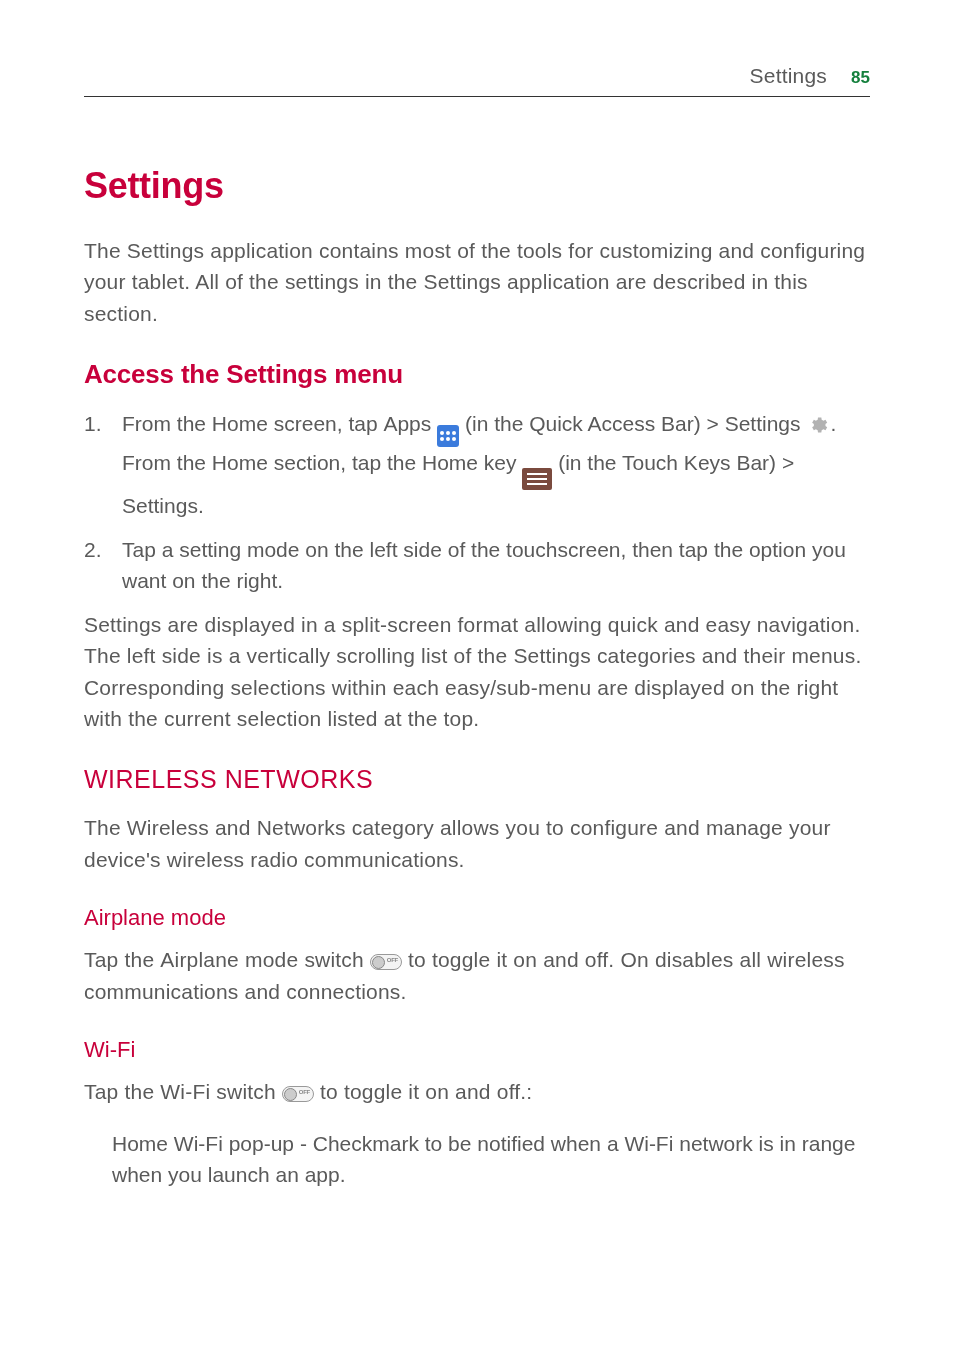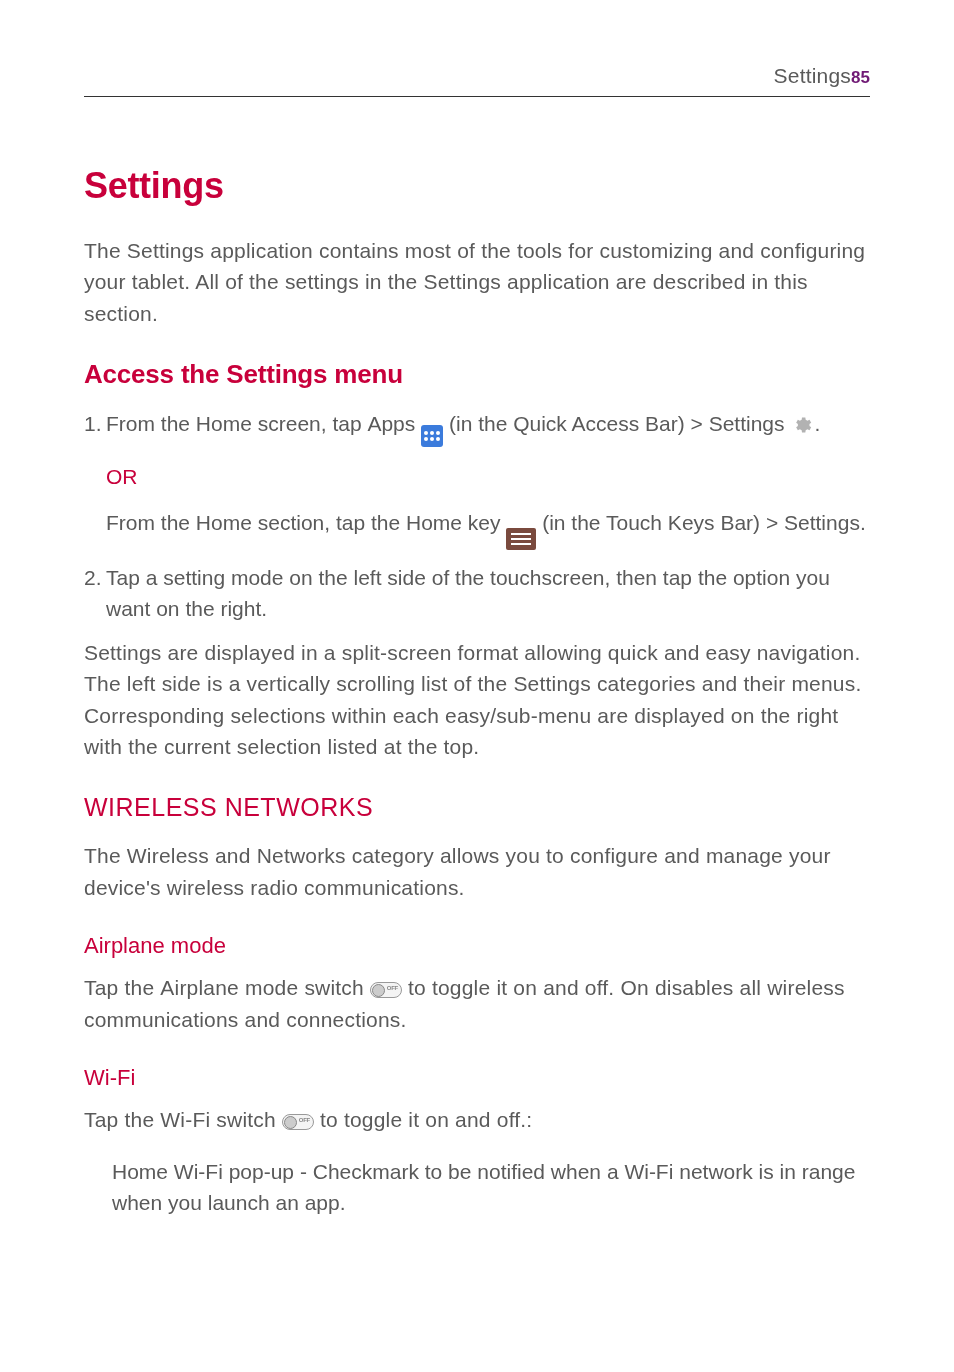--- a/index.html
+++ b/index.html
@@ -21,24 +21,24 @@
       padding-bottom: 4px;
       margin-bottom: 62px;
     }
     .header .section-name {
       color: #5a5a5a;
       font-size: 21px;
       font-weight: 400;
       letter-spacing: 0.2px;
     }
     .header .page-number {
-      color: #701a75;
+      color: #15803d;
       font-size: 17px;
       font-weight: 600;
-      margin-left: 0;
+      margin-left: 24px;
     }
     .title {
       color: #c8003b;
       font-size: 36px;
       font-weight: 600;
       margin-bottom: 22px;
       letter-spacing: -0.3px;
     }
     .para {
       font-weight: 300;
@@ -64,21 +64,21 @@
     .h3 {
       color: #c8003b;
       font-size: 22px;
       font-weight: 400;
       margin-top: 8px;
       margin-bottom: 10px;
     }
     .ol { list-style: none; padding-left: 0; margin-bottom: 10px; }
     .ol > li { display: flex; margin-bottom: 12px; font-weight: 300; }
     .ol .num { min-width: 22px; flex-shrink: 0; }
-    .ol .body { flex: 1; }
+    .ol .body { flex: 1; margin-left: 16px; }
     .nested { margin-top: 10px; }
     .or { color: #c8003b; font-weight: 400; display: block; margin: 14px 0 14px 0; }
     .icon-box {
       display: inline-flex;
       align-items: center;
       justify-content: center;
       vertical-align: -4px;
       margin: 0 2px;
     }
     .apps-icon {
@@ -172,21 +172,20 @@
           <span></span>
           <span></span>
           <span></span>
         </span><span> (in the Quick Access Bar) &gt; </span><span class="bold">Settings</span>
       <span class="icon-box">
         <svg class="gear-icon" viewBox="0 0 24 24">
             <path fill="#888" d="M12 8a4 4 0 100 8 4 4 0 000-8zm9 4a7.9 7.9 0 00-.1-1.2l2.1-1.6-2-3.4-2.5 1a8 8 0 00-2.1-1.2L16 3h-4l-.4 2.6a8 8 0 00-2.1 1.2l-2.5-1-2 3.4 2.1 1.6A7.9 7.9 0 007 12c0 .4 0 .8.1 1.2L5 14.8l2 3.4 2.5-1a8 8 0 002.1 1.2L12 21h4l.4-2.6a8 8 0 002.1-1.2l2.5 1 2-3.4-2.1-1.6c.1-.4.1-.8.1-1.2z" opacity="0.65"></path>
           </svg>
       </span><span>.</span>
       <span class="nested">
-        <span class="or">OR</span>
         <span>From the Home section, tap the </span><span class="bold">Home key</span>
         <span class="menu-icon">
             <span></span>
             <span></span>
             <span></span>
           </span><span> (in the Touch Keys Bar) &gt; </span><span class="bold">Settings</span><span>.</span>
       </span>
     </span>
   </li>
   <li>

